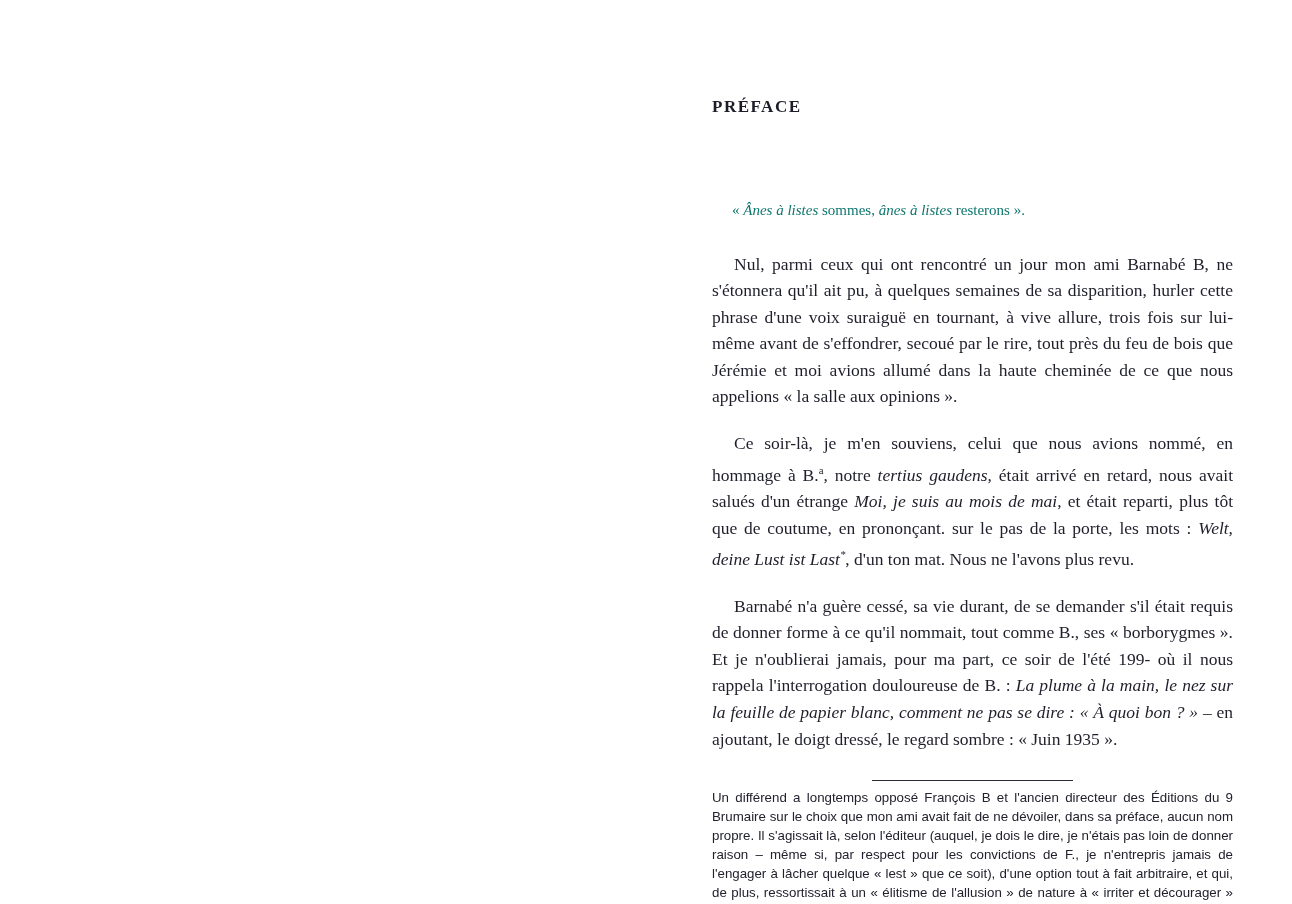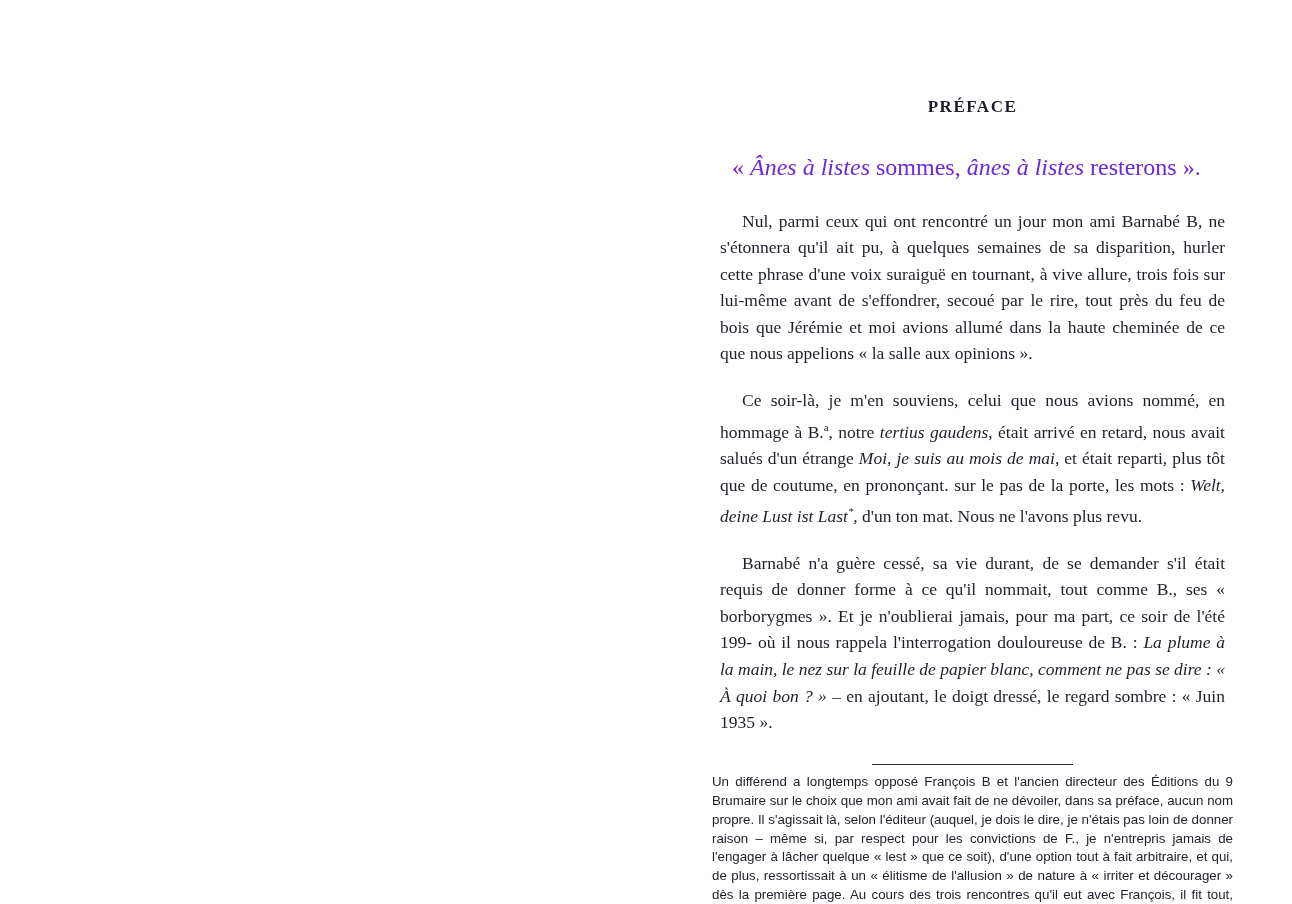--- a/index.html
+++ b/index.html
@@ -16,39 +16,39 @@
     color: #1f1f2b;
   }
   .page-column {
     position: absolute;
     left: 712px;
     top: 0;
     width: 521px;
   }
   .doc-title {
     margin-top: 97px;
-    text-align: center;
+    text-align: left;
     font-weight: bold;
     font-size: 17px;
     letter-spacing: 1.5px;
     color: #1d1d2a;
   }
   .epigraph {
-    margin-top: 37px;
-    font-size: 24px;
+    margin-top: 80px;
+    font-size: 15px;
     line-height: 26.5px;
     text-indent: 20px;
-    color: #6d28d9;
+    color: #0f766e;
   }
   .body-para {
     font-size: 17.5px;
     line-height: 26.6px;
     text-align: justify;
     text-indent: 22px;
-    margin: 8px;
+    margin: 0;
     color: #1f1f2b;
   }
   .body-para.first { margin-top: 27px; }
   .body-para.next  { margin-top: 20px; }
   .footnote-rule {
     margin-top: 28px;
     width: 201px;
     height: 0;
     border: none;
     border-top: 1.4px solid #2a2a35;

